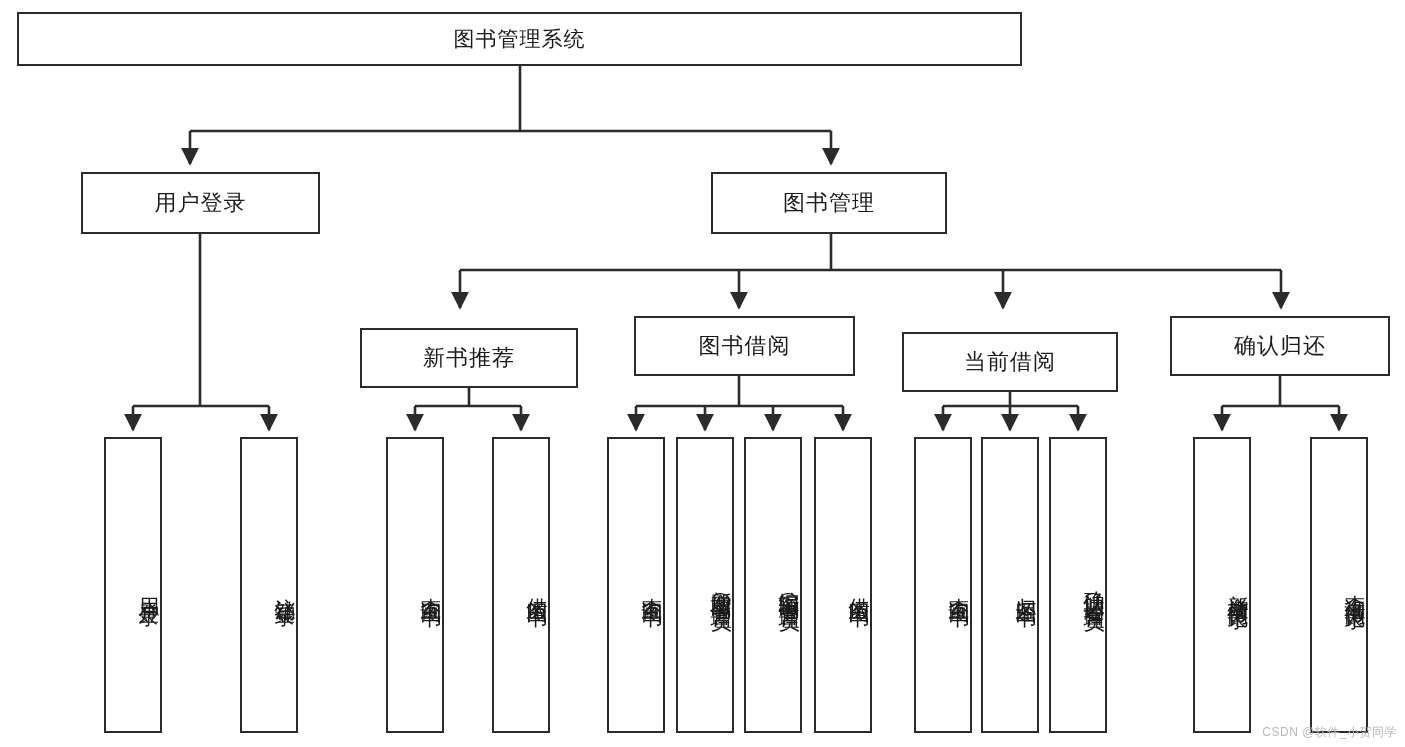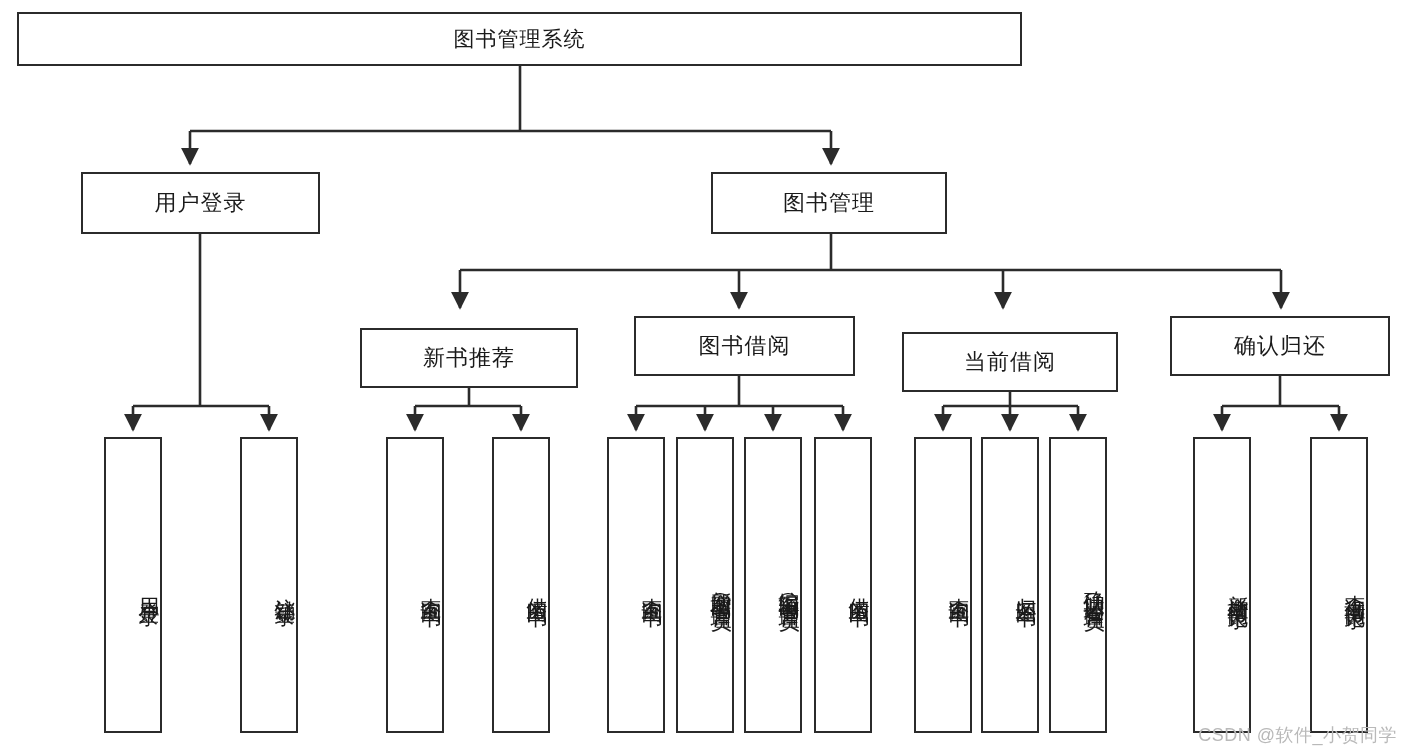--- a/index.html
+++ b/index.html
@@ -48,22 +48,22 @@
     padding-top: 4px;
     align-items: flex-start;
     justify-content: center;
   }
   .node.root {
     font-size: 21px;
   }
   .watermark {
     position: absolute;
     right: 8px;
-    bottom: 0;
-    font-size: 18px;
+    bottom: 6px;
+    font-size: 12px;
     color: #b9b9b9;
     letter-spacing: 0.5px;
     white-space: nowrap;
   }
 </style>
 </head>
 <body>
 
 <div id="canvas">
 

